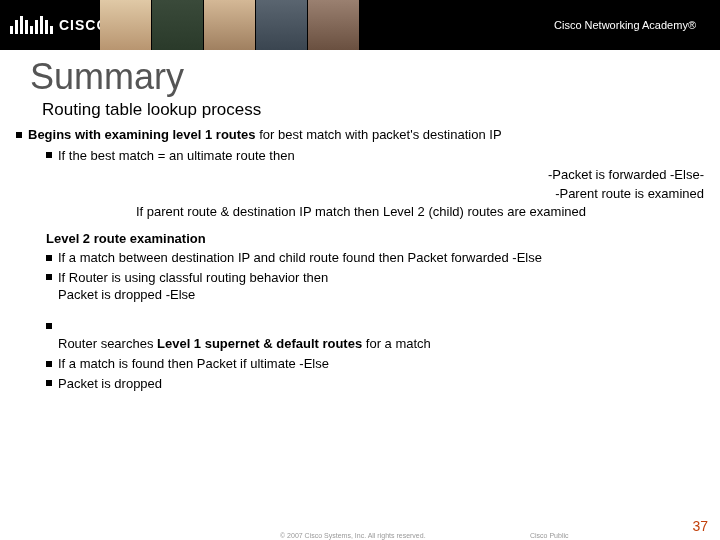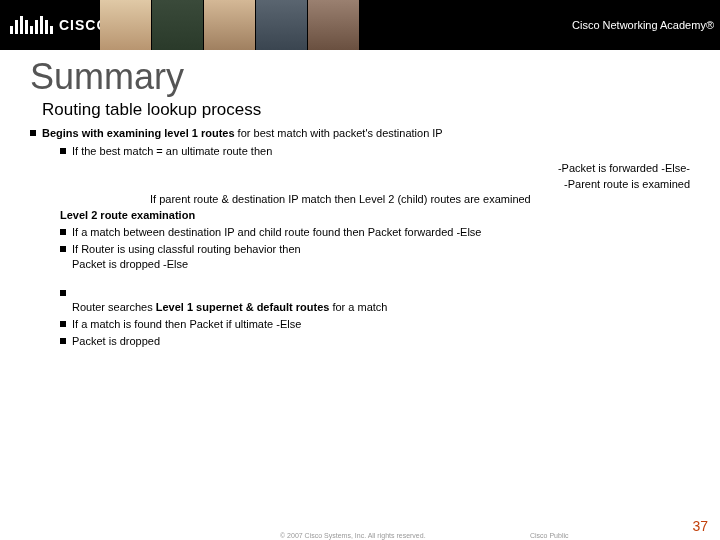--- a/index.html
+++ b/index.html
@@ -10,29 +10,29 @@
 .bar { width: 3px; background: #fff; }
 .b1 { height: 8px; } .b2 { height: 14px; } .b3 { height: 18px; } .b4 { height: 14px; } .b5 { height: 8px; } .b6 { height: 14px; } .b7 { height: 18px; } .b8 { height: 14px; } .b9 { height: 8px; }
 .cisco-text { color: #fff; font-weight: bold; font-size: 14px; letter-spacing: 1px; }
 .faces { position: absolute; left: 100px; top: 0; height: 50px; width: 260px; display: flex; }
 .face { flex: 1; background: linear-gradient(180deg, #8a7560 0%, #6b5a48 100%); border-right: 1px solid #000; }
 .face:nth-child(1){background:linear-gradient(180deg,#e0c9a6 0%,#b89570 100%);}
 .face:nth-child(2){background:linear-gradient(180deg,#3a4a3a 0%,#2a3a2a 100%);}
 .face:nth-child(3){background:linear-gradient(180deg,#d4b896 0%,#a08060 100%);}
 .face:nth-child(4){background:linear-gradient(180deg,#5a6570 0%,#3a4550 100%);}
 .face:nth-child(5){background:linear-gradient(180deg,#9a8070 0%,#6a5040 100%);}
-.academy { position: absolute; right: 6px; color: #fff; font-size: 11px; }
+.academy { position: absolute; right: 24px; color: #fff; font-size: 11px; }
 .title { font-size: 36px; color: #555; padding: 6px 30px 2px; }
 .subtitle { font-size: 17px; color: #000; padding: 0 42px 6px; }
-.content { padding: 0 30px; font-size: 11px; line-height: 1.35; }
+.content { padding: 0 16px; font-size: 13px; line-height: 1.35; }
 .sq { display: inline-block; width: 6px; height: 6px; background: #000; margin-right: 6px; vertical-align: middle; position: relative; top: -1px; }
 .lvl1 { margin-bottom: 3px; }
 .lvl2 { padding-left: 30px; margin-bottom: 2px; }
 .lvl3 { padding-left: 80px; margin-bottom: 1px; text-align: right; }
-.lvl4 { padding-left: 120px; margin-bottom: 1px; }
+.lvl4 { padding-left: 120px; margin-bottom: 9px; }
 .block2 { margin-top: 14px; }
 .footer { position: absolute; bottom: 8px; width: 100%; font-size: 7px; color: #999; }
 .copyright { position: absolute; left: 280px; }
 .public { position: absolute; left: 530px; }
 .pagenum { position: absolute; right: 12px; font-size: 14px; color: #c2410c; bottom: -2px; }
 b { font-weight: bold; }
 </style>
 </head>
 <body>
 

